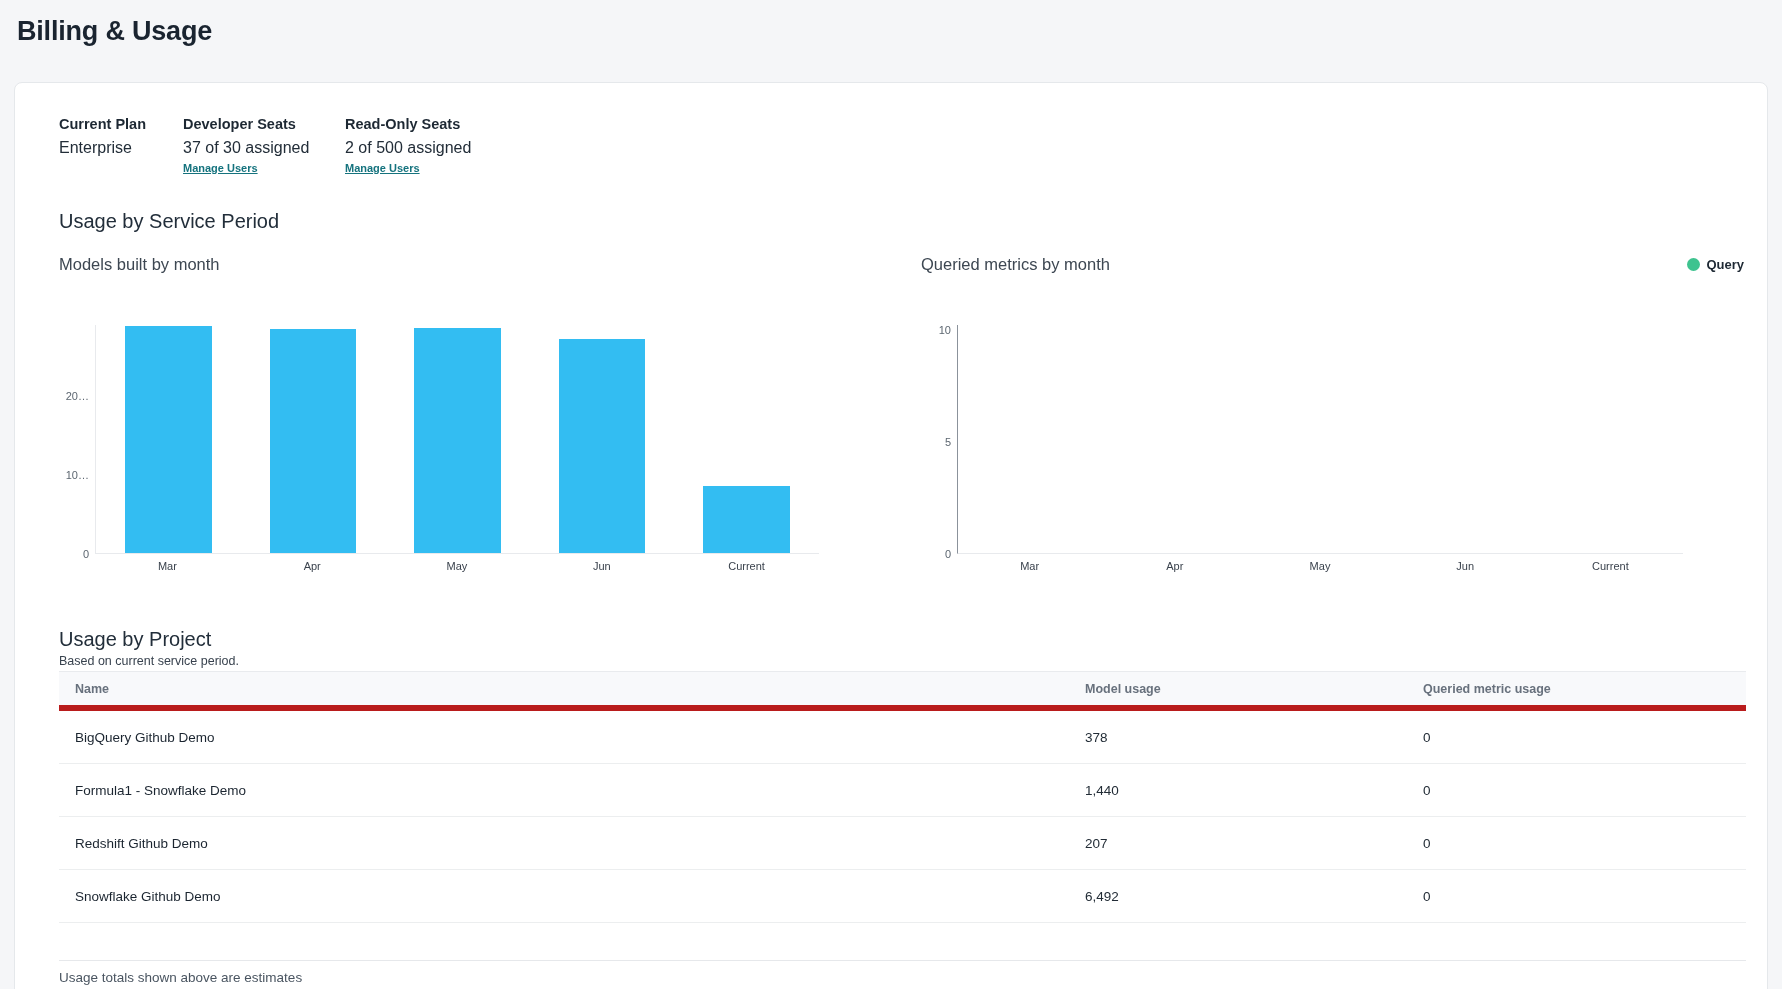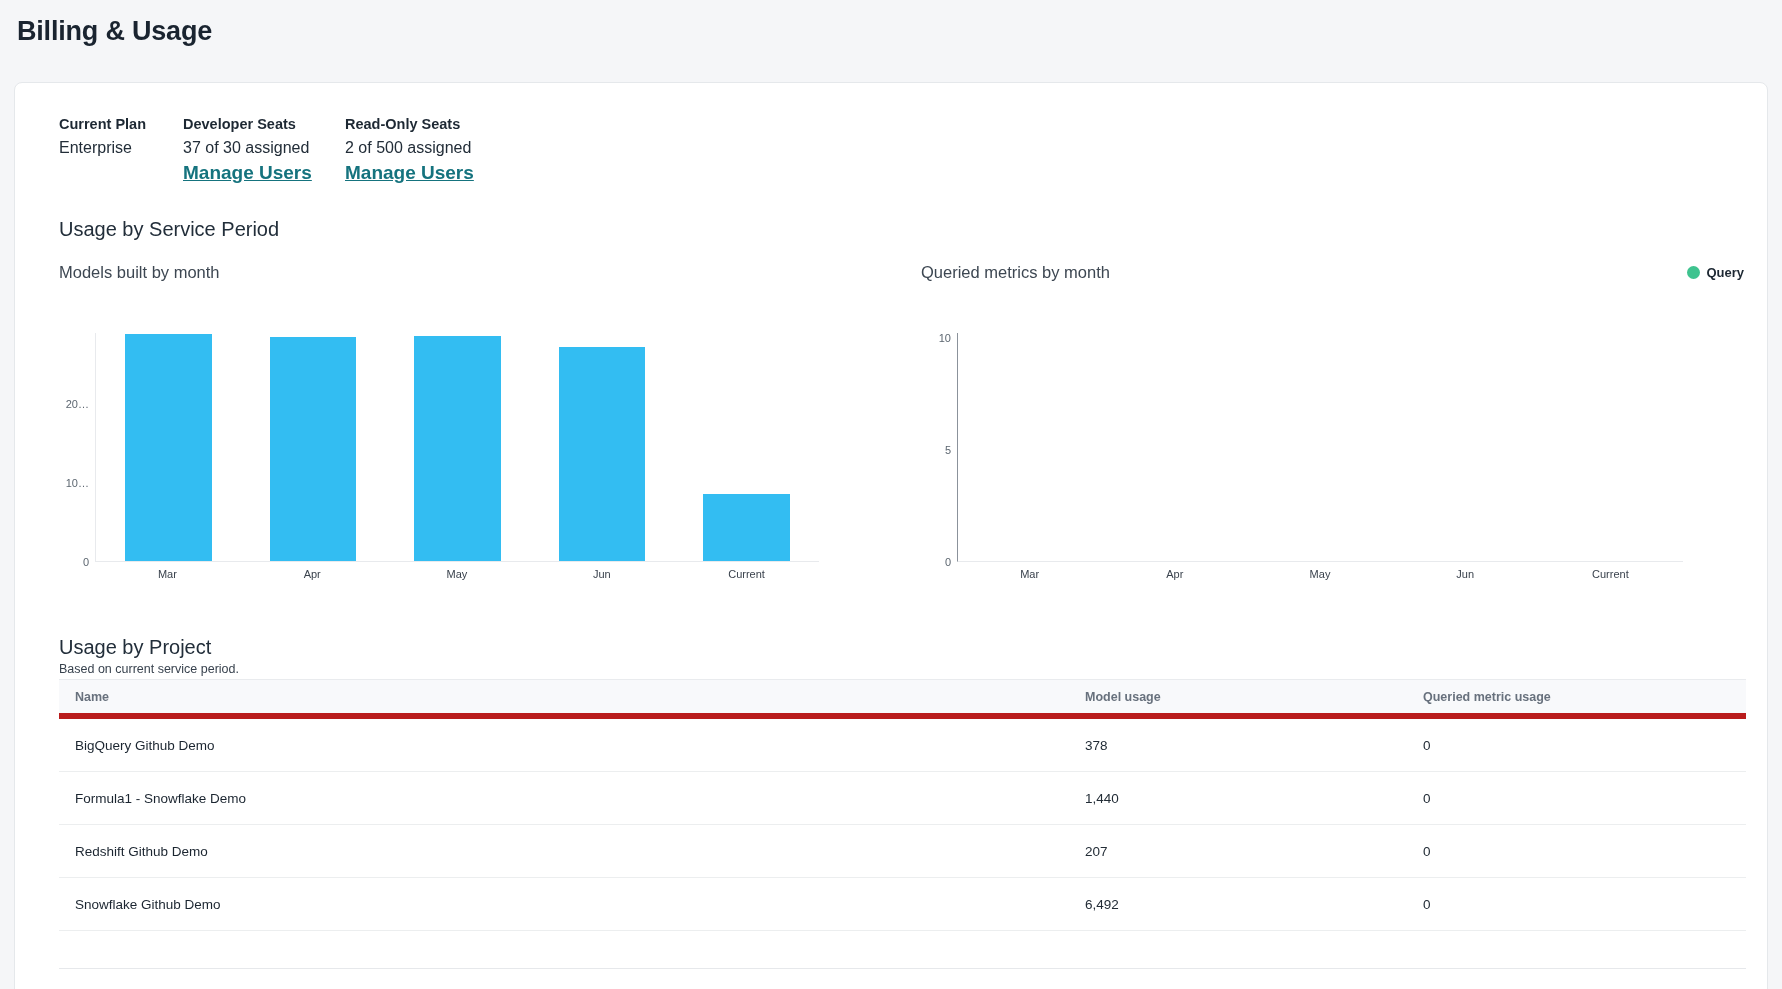--- a/index.html
+++ b/index.html
@@ -19,21 +19,21 @@
     background:#ffffff; border:1px solid #e5e8eb; border-radius:8px;
     padding:33px 23px 0 44px;
   }
   
   .plan-row { display:flex; }
   .plan-col-1 { width:124px; }
   .plan-col-2 { width:162px; }
   .plan-label { font-size:14.5px; font-weight:700; color:#1d2833; }
   .plan-value { margin-top:7px; font-size:16px; color:#222d38; }
   .plan-link {
-    display:inline-block; margin-top:5px; font-size:19px; font-weight:700;
+    display:inline-block; margin-top:5px; font-size:11px; font-weight:700;
     color:#15737e; text-decoration:underline; cursor:pointer;
   }
   .section-heading { margin-top:34px; font-size:20px; font-weight:400; color:#222e3a; }
   
   .charts-row { position:relative; margin-top:22px; display:flex; }
   .chart-block-left  { width:760px; }
   .chart-block-right { width:762px; margin-left:102px; }
   .chart-title { font-size:16.5px; font-weight:400; color:#3d4752; height:22px; }
   .legend { position:absolute; right:0; top:2px; display:flex; align-items:center; cursor:pointer; }
   .legend-dot { width:13px; height:13px; border-radius:50%; margin-right:6px; }
@@ -196,13 +196,14 @@
 
   <div class="t-row">
     <div class="cell-name">Snowflake Github Demo</div>
     <div class="cell-num">6,492</div>
     <div class="cell-num">0</div>
   </div>
 </div>
   </div>
 
   <div class="table-footer-divider"></div>
+  <div class="footer-note">Usage totals shown above are estimates</div>
 </div>
 
 </body></html>

